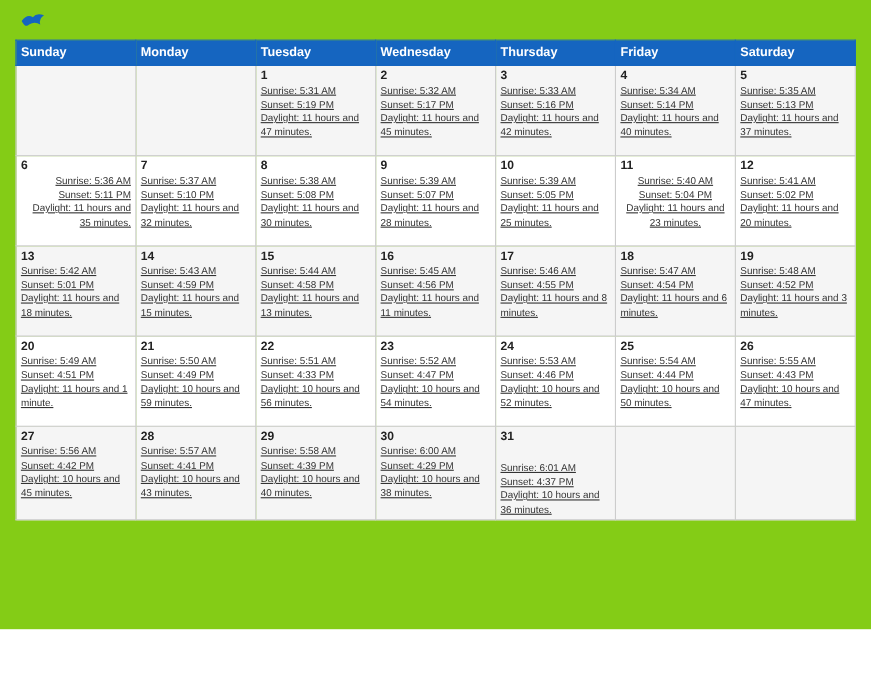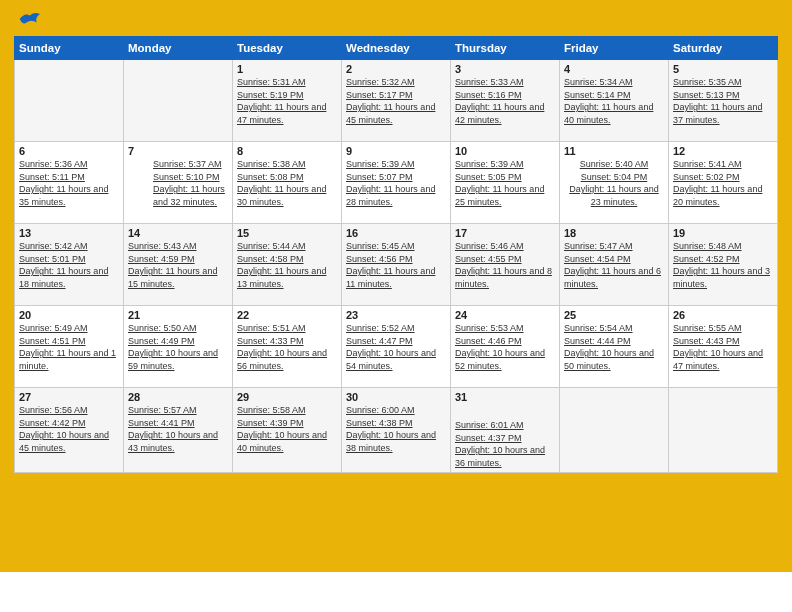--- a/index.html
+++ b/index.html
@@ -6,21 +6,21 @@
     body {
       font-family: Arial, sans-serif;
       background: #fff;
       width: 792px;
       height: 612px;
       overflow: hidden;
     }
     .container {
       width: 792px;
       height: 572px;
-      background: #eab308;
+      background: #84cc16;
       padding: 10px 14px;
     }
     .header {
       display: flex;
       justify-content: space-between;
       align-items: flex-start;
       margin-bottom: 8px;
     }
     .logo {
       display: flex;
@@ -165,27 +165,27 @@
           <td>
             <span class="day-num">5</span>
             <div class="day-info" style="white-space: pre-line;">Sunrise: 5:35 AM
 Sunset: 5:13 PM
 Daylight: 11 hours and 37 minutes.</div>
           </td>
         </tr>
         <tr>
           <td>
             <span class="day-num">6</span>
-            <div class="day-info" style="white-space: pre-line;">Sunrise: 5:36 AM
+            <div class="day-info" style="white-space: pre-line; text-align: right;">Sunrise: 5:36 AM
 Sunset: 5:11 PM
 Daylight: 11 hours and 35 minutes.</div>
           </td>
           <td>
             <span class="day-num">7</span>
-            <div class="day-info" style="white-space: pre-line; margin-left: 25px;">Sunrise: 5:37 AM
+            <div class="day-info" style="white-space: pre-line;">Sunrise: 5:37 AM
 Sunset: 5:10 PM
 Daylight: 11 hours and 32 minutes.</div>
           </td>
           <td>
             <span class="day-num">8</span>
             <div class="day-info" style="white-space: pre-line;">Sunrise: 5:38 AM
 Sunset: 5:08 PM
 Daylight: 11 hours and 30 minutes.</div>
           </td>
           <td>
@@ -316,21 +316,21 @@
           </td>
           <td>
             <span class="day-num">29</span>
             <div class="day-info" style="white-space: pre-line;">Sunrise: 5:58 AM
 Sunset: 4:39 PM
 Daylight: 10 hours and 40 minutes.</div>
           </td>
           <td>
             <span class="day-num">30</span>
             <div class="day-info" style="white-space: pre-line;">Sunrise: 6:00 AM
-Sunset: 4:38 PM
+Sunset: 4:29 PM
 Daylight: 10 hours and 38 minutes.</div>
           </td>
           <td>
             <span class="day-num">31</span>
             <div class="day-info" style="white-space: pre-line; margin-top: 16px;">Sunrise: 6:01 AM
 Sunset: 4:37 PM
 Daylight: 10 hours and 36 minutes.</div>
           </td>
           <td></td>
           <td></td>

